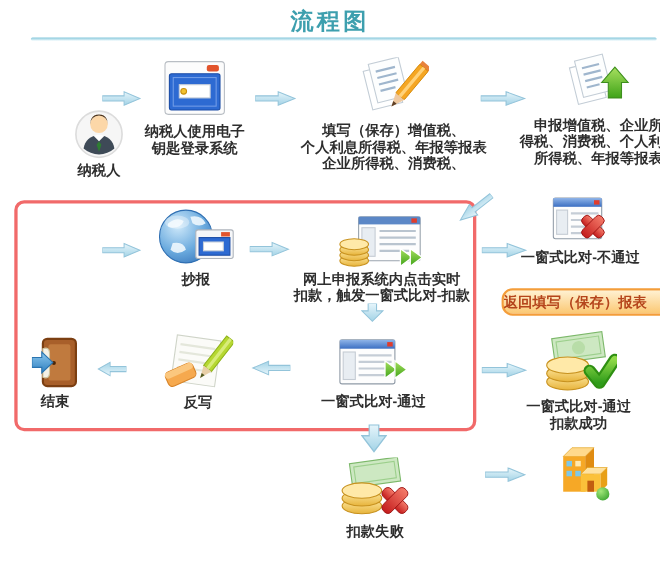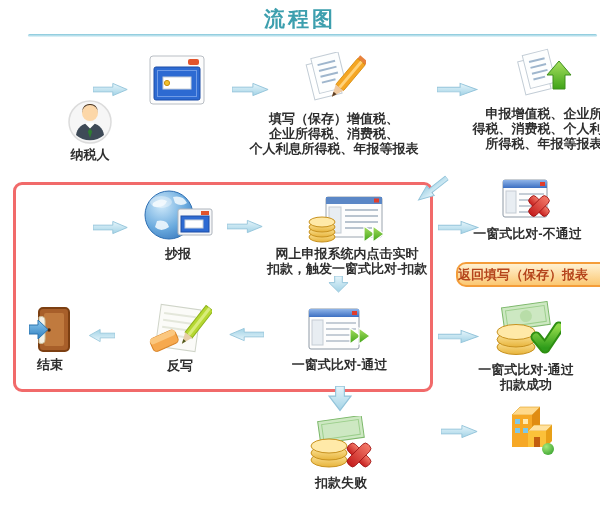--- a/index.html
+++ b/index.html
@@ -15,21 +15,21 @@
   .node .ico{margin:0 auto;line-height:0;}
   .lbl{font-weight:bold;font-size:13px;line-height:15px;color:#2e2e2e;margin-top:3px;}
   .nowrap{white-space:nowrap;}
   .arrow{position:absolute;z-index:4;height:15px;}
   .arrow svg{display:block;width:100%;height:100%;}
   .rot180{transform:rotate(180deg);}
   .adiag{transform:rotate(142deg);}
   
   .n-taxpayer{left:50px;top:96px;width:80px;}
   .n-login{left:118px;top:51px;width:118px;}
-  .n-fill{left:236px;top:52px;width:196px;text-align:center;}
+  .n-fill{left:260px;top:52px;width:196px;text-align:center;}
   .n-declare{left:458px;top:47px;width:172px;}
   .n-copy{left:138px;top:189px;width:80px;}
   .n-online{left:267px;top:195px;width:160px;}
   .n-cfail{left:455px;top:179px;width:145px;}
   .n-end{left:14px;top:306px;width:72px;}
   .n-wb{left:142px;top:303px;width:76px;}
   .n-cpass{left:262px;top:308px;width:155px;}
   .n-dsucc{left:450px;top:301px;width:152px;}
   .n-dfail{left:282px;top:416px;width:118px;}
   .n-building{left:498px;top:403px;width:58px;}
@@ -120,20 +120,24 @@
     <div class="ico">
       <svg width="58" height="58" viewBox="0 0 58 58">
         <rect x="2" y="5" width="54" height="48" rx="3" fill="#fcfcfc" stroke="#b9bec4"></rect>
         <rect x="40" y="8" width="11" height="6" rx="2" fill="#e2542c"></rect>
         <rect x="6" y="16" width="46" height="33" rx="2" fill="#2d6ad2" stroke="#1c4da6"></rect>
         <rect x="9.5" y="19.5" width="39" height="26" fill="none" stroke="#6f9be6"></rect>
         <rect x="15" y="26" width="28" height="12" fill="#fff" stroke="#c8d0da"></rect>
         <circle cx="19" cy="32" r="2.6" fill="#f2c12e" stroke="#c89010"></circle>
       </svg>
     </div>
+    <div class="lbl">
+      <span style="display:block">纳税人使用电子</span>
+      <span style="display:block">钥匙登录系统</span>
+    </div>
   </div>
 
   <div class="node n-fill">
     <div class="ico">
       <svg width="64" height="56" viewBox="0 0 64 56">
         <g transform="rotate(-14 26 26)">
           <rect x="8" y="8" width="28" height="36" fill="#fff" stroke="#c3cdd6"></rect>
           <rect x="14" y="3" width="28" height="36" fill="#fdfefe" stroke="#c3cdd6"></rect>
           <g stroke="#9fb6cd" stroke-width="2">
             <line x1="19" y1="11" x2="37" y2="11"></line>
@@ -146,22 +150,22 @@
           <rect x="39" y="0" width="10" height="5" fill="#e8823c"></rect>
           <rect x="39" y="4" width="10" height="34" rx="1" fill="#f5a623" stroke="#d48806" stroke-width="0.8"></rect>
           <rect x="42.5" y="4" width="3" height="34" fill="#ffd27a"></rect>
           <path d="M39 38h10l-5 12z" fill="#efc9a0"></path>
           <path d="M42 45l2 5 2-5z" fill="#5f4026"></path>
         </g>
       </svg>
     </div>
     <div class="lbl">
       <span style="display:block">填写（保存）增值税、</span>
+      <span style="display:block">个人利息所得税、年报等报表</span>
       <span style="display:block">企业所得税、消费税、</span>
-      <span style="display:block">个人利息所得税、年报等报表</span>
     </div>
   </div>
 
   <div class="node n-declare">
     <div class="ico">
       <svg width="58" height="56" viewBox="0 0 58 56">
         <g transform="rotate(-14 24 26)">
           <rect x="6" y="10" width="26" height="34" fill="#fff" stroke="#c3cdd6"></rect>
           <rect x="12" y="5" width="26" height="34" fill="#fdfefe" stroke="#c3cdd6"></rect>
           <g stroke="#9fb6cd" stroke-width="2">

